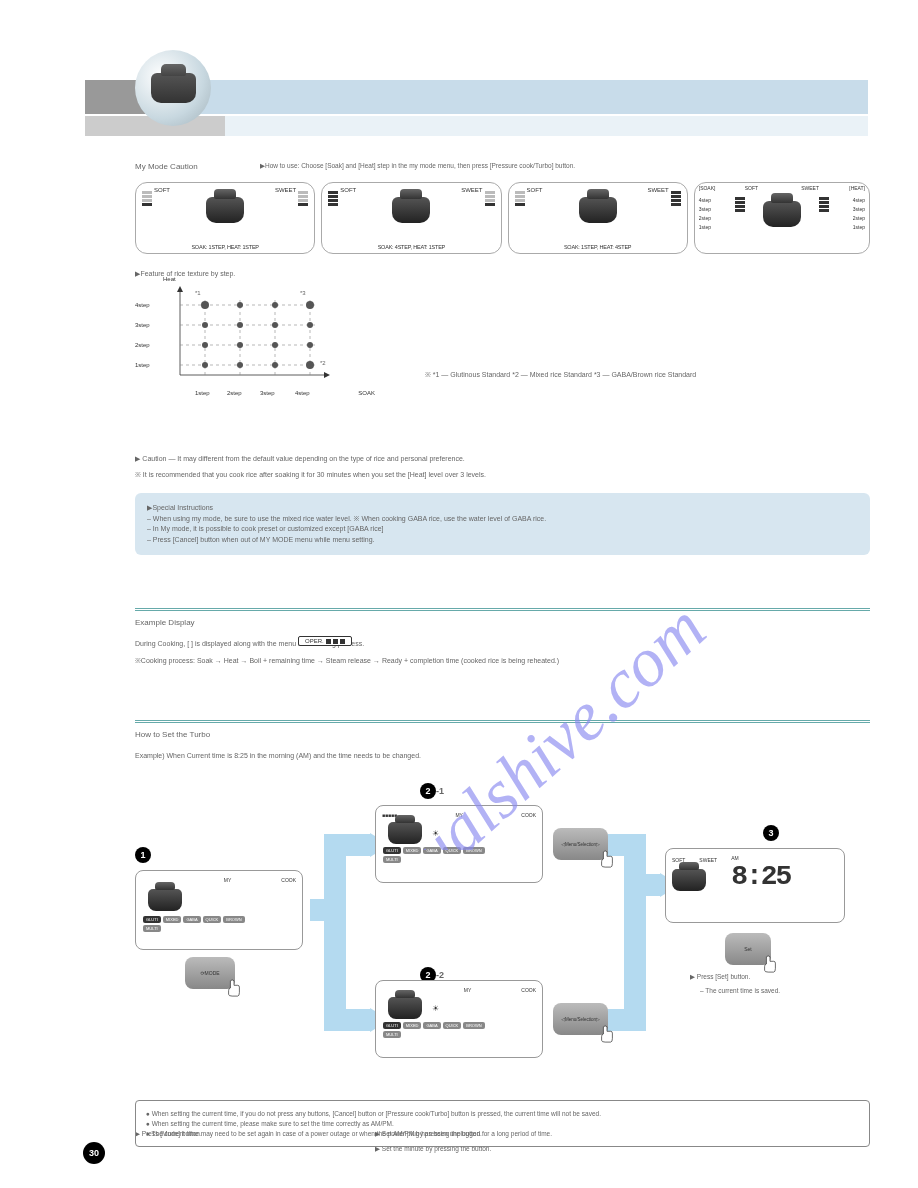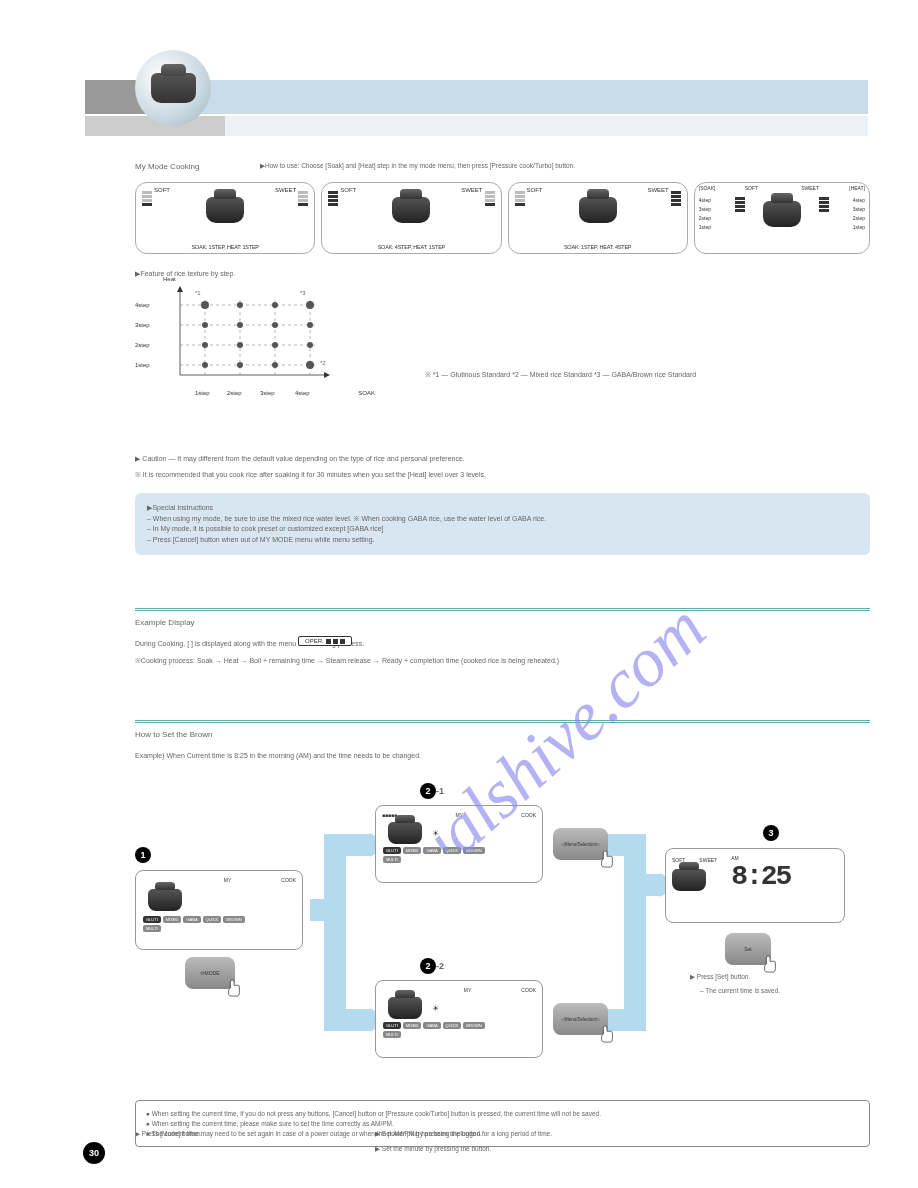--- a/index.html
+++ b/index.html
@@ -87,21 +87,21 @@
     <div class="light"></div>
   </div>
   <div class="top-bar2">
     <div class="dark"></div>
     <div class="light"></div>
   </div>
   <div class="logo-circle">
     <div class="pot"></div>
   </div>
 
-  <div style="position:absolute; top:162px; left:135px; font-size:8px; color:#666;">My Mode Cooking</div>
+  <div style="position:absolute; top:162px; left:135px; font-size:8px; color:#666;">My Mode Caution</div>
   <div style="position:absolute; top:162px; left:260px; font-size:6.5px; color:#666;">▶How to use: Choose [Soak] and [Heat] step in the my mode menu, then press [Pressure cook/Turbo] button.</div>
 
   <div class="row1">
     <div class="card">
       <div class="labels">
           <span>SOFT</span>
           <span>SWEET</span>
         </div>
       <div class="bars-l">
           <div class="bar dim"></div>
@@ -260,21 +260,21 @@
   <div style="position:absolute; top:618px; left:135px; font-size:8px; color:#666;">Example Display</div>
   <div style="position:absolute; top:640px; left:135px; font-size:7px; color:#666; display:flex; align-items:center; gap:4px;">
     <span>During Cooking, [              ] is displayed along with the menu and cooking process.</span>
   </div>
   <div style="position:absolute; top:636px; left:298px;">
     <span class="oper-box"><span>OPER.</span><span class="sq"></span><span class="sq"></span><span class="sq"></span></span>
   </div>
   <div style="position:absolute; top:656px; left:135px; font-size:7px; color:#666; width:735px;">※Cooking process: Soak → Heat → Boil + remaining time → Steam release → Ready + completion time (cooked rice is being reheated.)</div>
 
   <div class="dblrule" style="top:720px;"></div>
-  <div style="position:absolute; top:730px; left:135px; font-size:8px; color:#666;">How to Set the Brown</div>
+  <div style="position:absolute; top:730px; left:135px; font-size:8px; color:#666;">How to Set the Turbo</div>
   <div style="position:absolute; top:752px; left:135px; font-size:7px; color:#666;">Example) When Current time is 8:25 in the morning (AM) and the time needs to be changed.</div>
 
   <div class="flow">
 
     <svg width="735" height="320" style="position:absolute; top:0; left:0;">
       <path class="arrow-path" d="M 175 105 L 200 105 L 200 40 L 235 40"></path>
       <polygon points="235,28 235,52 255,40" fill="#b4daf0"></polygon>
       <path class="arrow-path" d="M 175 105 L 200 105 L 200 215 L 235 215"></path>
       <polygon points="235,203 235,227 255,215" fill="#b4daf0"></polygon>
       <path class="arrow-path" d="M 470 40 L 500 40 L 500 80 L 525 80"></path>
@@ -327,21 +327,21 @@
     </div>
     <div class="btn-round" style="top:23px; left:418px; width:55px;">
       <span>◁</span>
         <span style="font-size:4.5px; text-align:center;">Menu/Selection</span>
         <span>▷</span>
       <svg class="finger" viewBox="0 0 20 20">
           <path d="M6 2 L6 10 Q4 10 4 13 L4 17 Q4 19 8 19 L14 19 Q16 19 16 15 L16 9 Q16 7 14 7 L10 7 L10 2 Q8 0 6 2 Z" fill="#fff" stroke="#333" stroke-width="0.8"></path>
         </svg>
     </div>
 
-    <div class="num-lbl" style="top:153px; left:285px;"><span class="num-circle">2</span><span style="font-size:9px; font-weight:bold;">-2</span></div>
+    <div class="num-lbl" style="top:162px; left:285px;"><span class="num-circle">2</span><span style="font-size:9px; font-weight:bold;">-2</span></div>
     <div class="screen s22">
       <div class="inner">
         <div style="display:flex; justify-content:flex-end; gap:50px;">
             <span>MY</span>
             <span>COOK</span>
           </div>
         <div style="margin:4px 0 0 6px; display:flex; align-items:center; gap:10px;">
             <div class="pot-sm"></div>
             <span style="font-size:8px;">☀</span>
           </div>

